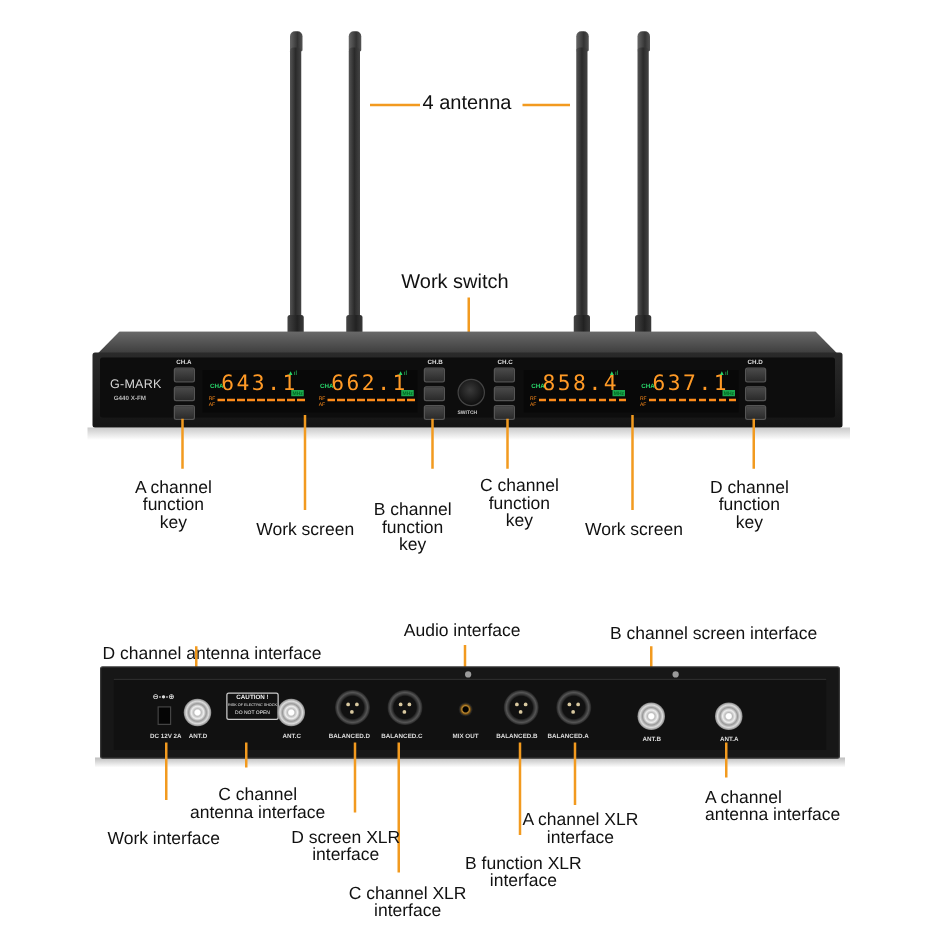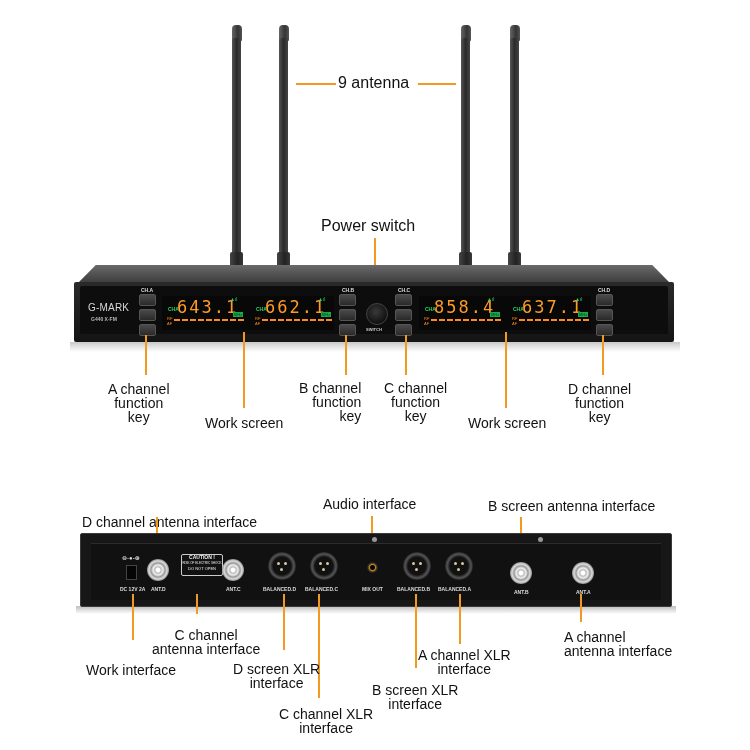--- a/index.html
+++ b/index.html
@@ -66,24 +66,24 @@
   <div class="antenna" style="left:461px;top:38px;height:220px;"></div>
   <div class="antenna-base" style="left:459px;top:252px;"></div>
 </div>
 <div>
   <div class="antenna-tip" style="left:510px;top:25px;"></div>
   <div class="antenna" style="left:510px;top:38px;height:220px;"></div>
   <div class="antenna-base" style="left:508px;top:252px;"></div>
 </div>
 
 <div class="hlead" style="left:296px;top:83px;width:40px;"></div>
-<div class="lbl" style="left:338px;top:75px;font-size:16px;line-height:16px;">9 antenna</div>
+<div class="lbl" style="left:338px;top:75px;font-size:16px;line-height:16px;">4 antenna</div>
 <div class="hlead" style="left:418px;top:83px;width:38px;"></div>
 
-<div class="lbl" style="left:321px;top:218px;font-size:16px;line-height:16px;">Power switch</div>
+<div class="lbl" style="left:321px;top:218px;font-size:16px;line-height:16px;">Work switch</div>
 <div class="lead" style="left:374px;top:238px;height:70px;"></div>
 
 <div class="front-top"></div>
 <div class="front-shadow"></div>
 <div class="front">
   <div class="front-inner"></div>
   <div class="logo">G-MARK</div>
   <div class="model">G440 X-FM</div>
 
   <div class="chlbl" style="left:67px;top:5px;">CH.A</div>
@@ -148,42 +148,42 @@
 <div class="lead" style="left:405px;top:335px;height:40px;"></div>
 <div class="lead" style="left:505px;top:332px;height:76px;"></div>
 <div class="lead" style="left:602px;top:335px;height:40px;"></div>
 
 <div class="lbl" style="left:108px;top:382px;">
   <div>A channel</div>
   <div>function</div>
   <div>key</div>
 </div>
 <div class="lbl" style="left:205px;top:416px;">Work screen</div>
-<div class="lbl" style="left:299px;top:381px;text-align:right;">
+<div class="lbl" style="left:299px;top:400px;">
   <div>B channel</div>
   <div>function</div>
   <div>key</div>
 </div>
 <div class="lbl" style="left:384px;top:381px;">
   <div>C channel</div>
   <div>function</div>
   <div>key</div>
 </div>
 <div class="lbl" style="left:468px;top:416px;">Work screen</div>
 <div class="lbl" style="left:568px;top:382px;">
   <div>D channel</div>
   <div>function</div>
   <div>key</div>
 </div>
 
 <div class="lbl" style="left:82px;top:515px;">D channel antenna interface</div>
 <div class="lead" style="left:156px;top:517px;height:52px;"></div>
 <div class="lbl" style="left:323px;top:497px;">Audio interface</div>
 <div class="lead" style="left:371px;top:516px;height:48px;"></div>
-<div class="lbl" style="left:488px;top:499px;">B screen antenna interface</div>
+<div class="lbl" style="left:488px;top:499px;">B channel screen interface</div>
 <div class="lead" style="left:520px;top:517px;height:52px;"></div>
 
 <div class="rear-shadow"></div>
 <div class="rear">
   <div class="rear-inner"></div>
   <div class="screw" style="left:291px;top:3px;"></div>
   <div class="screw" style="left:457px;top:3px;"></div>
 
   <div class="rlbl" style="left:41px;top:20px;font-size:6px;">⊖-●-⊕</div>
   <div class="dc" style="left:45px;top:31px;"></div>
@@ -254,21 +254,21 @@
 <div class="lbl" style="left:86px;top:663px;">Work interface</div>
 <div class="lbl" style="left:233px;top:662px;">
   <div>D screen XLR</div>
   <div>interface</div>
 </div>
 <div class="lbl" style="left:279px;top:707px;">
   <div>C channel XLR</div>
   <div>interface</div>
 </div>
 <div class="lbl" style="left:372px;top:683px;">
-  <div>B screen XLR</div>
+  <div>B function XLR</div>
   <div>interface</div>
 </div>
 <div class="lbl" style="left:418px;top:648px;">
   <div>A channel XLR</div>
   <div>interface</div>
 </div>
 <div class="lbl" style="left:564px;top:630px;text-align:left;">
   <div>A channel</div>
   <div>antenna interface</div>
 </div>

